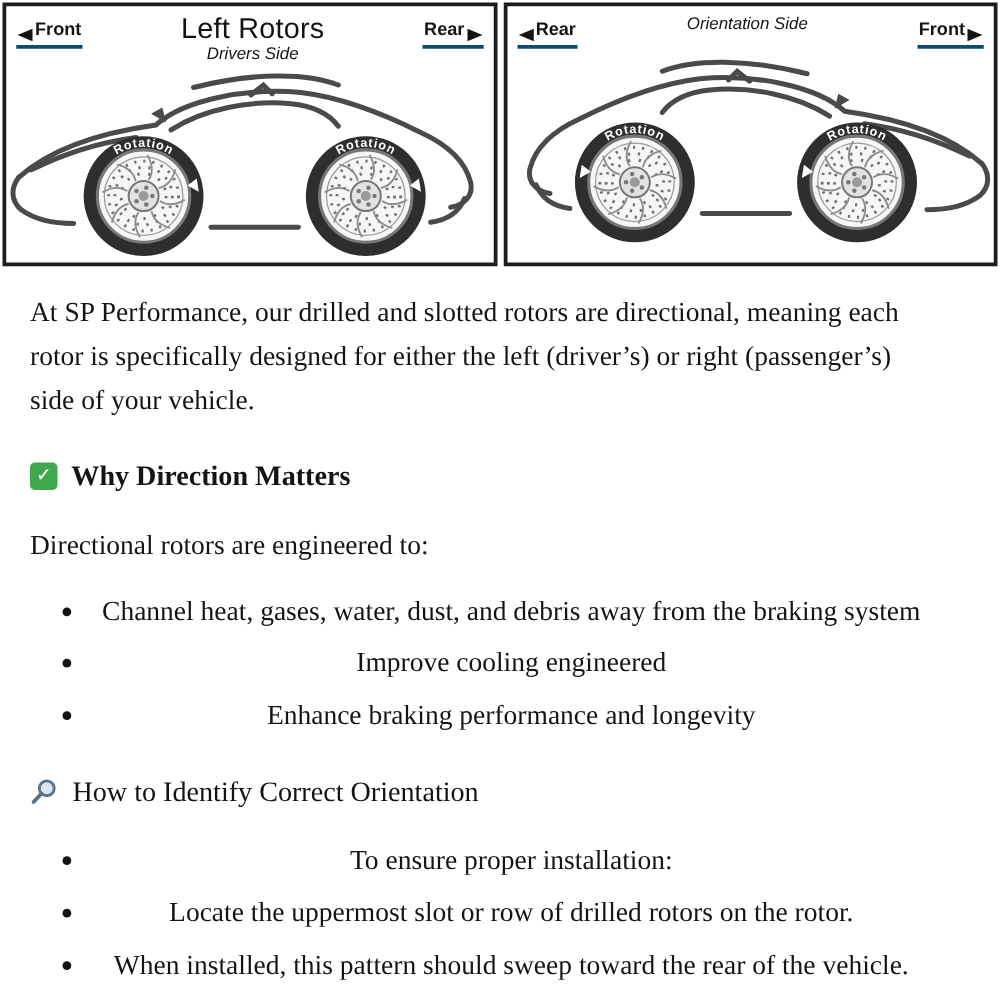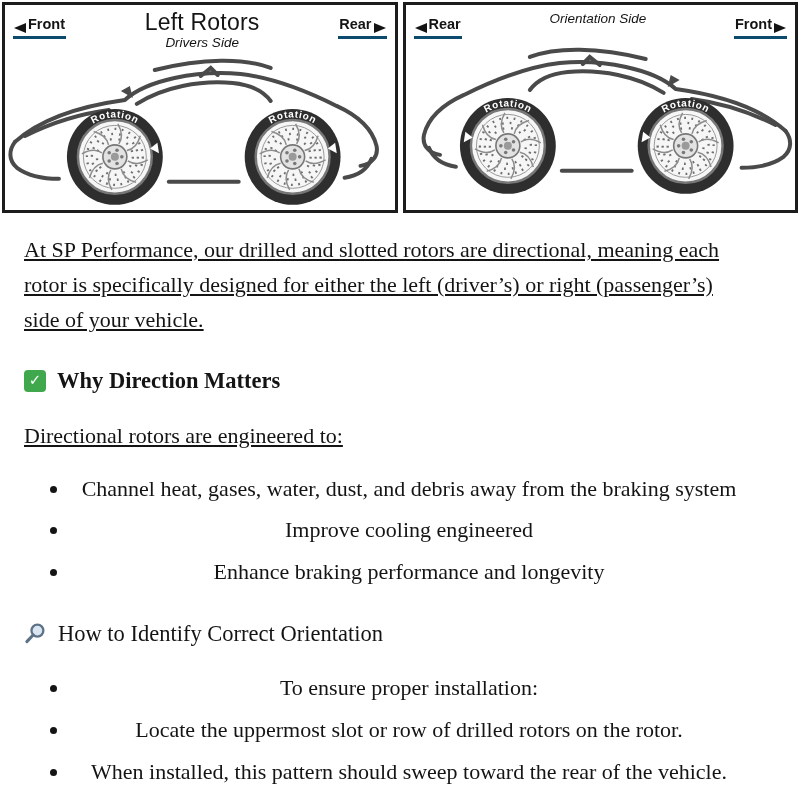--- a/index.html
+++ b/index.html
@@ -14,21 +14,21 @@
   .panel-subtitle{font-size:13.5px;font-weight:400;font-style:italic;margin-top:2px;}
   .dir{display:flex;align-items:center;font-weight:700;font-size:14.5px;border-bottom:3px solid #0c4a6e;height:22px;padding:0 1px 1px;margin-top:3px;white-space:nowrap;}
   .tri{width:0;height:0;border-top:5.5px solid transparent;border-bottom:5.5px solid transparent;margin-bottom:-8px;}
   .tri.left{border-right:12px solid #141414;margin-right:2px;}
   .tri.right{border-left:12px solid #141414;margin-left:2px;}
   .car-svg{display:block;width:100%;height:auto;margin-top:2px;}
   .rot-text{font-family:"Liberation Sans",sans-serif;font-size:10px;font-weight:700;fill:#ffffff;letter-spacing:.7px;}
 
   
   .content{padding:20px 52px 14px 24px;font-size:22px;line-height:1.58;}
-  .content p{margin:0 0 18px;text-decoration:underline;}
+  .content p{margin:0 0 18px;}
   .sec-heading{display:flex;align-items:center;gap:11px;margin:26px 0 20px;font-size:22.5px;}
   .sec-heading.bold{font-weight:700;}
   .content ul{margin:0 0 20px;padding-left:46px;list-style:disc;}
   .content li{margin-bottom:7px;text-align:center;}
   .check-icon{flex:0 0 auto;width:22px;height:22px;border-radius:4px;background:#3fa84c;color:#fff;display:inline-flex;align-items:center;justify-content:center;font-size:15px;font-weight:700;font-family:"DejaVu Sans",sans-serif;}
   .mag-icon{flex:0 0 auto;width:23px;height:23px;}
 </style>
 </head>
 <body>
 

